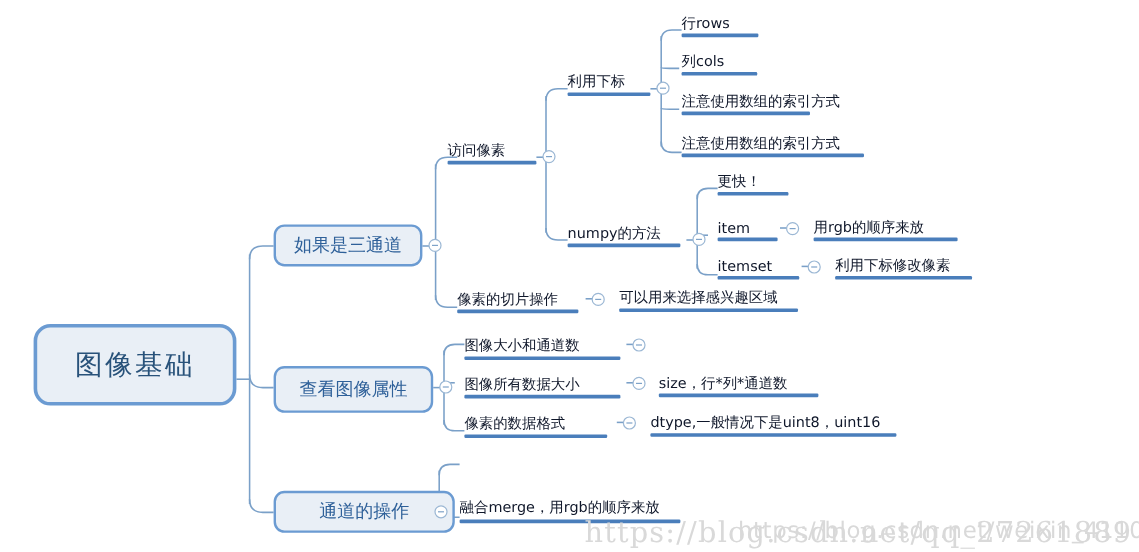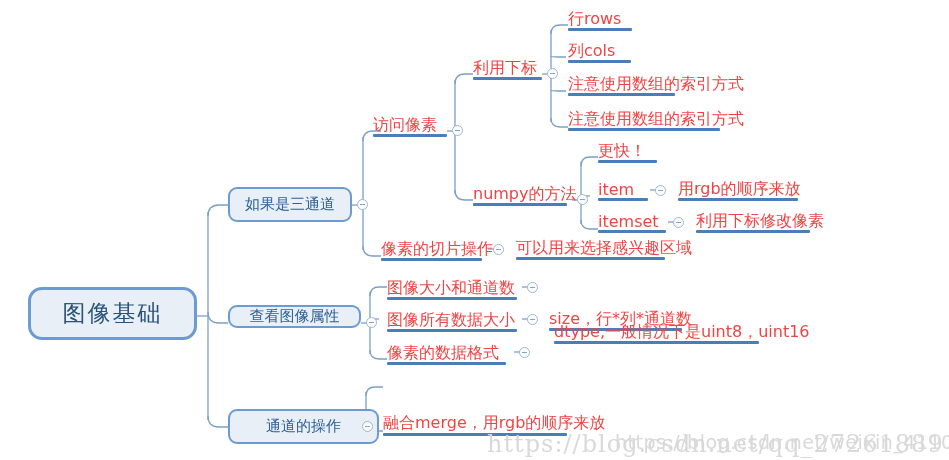--- a/index.html
+++ b/index.html
@@ -34,22 +34,22 @@
     color:#2e6099;
     font-size:15px;
     display:flex;align-items:center;justify-content:center;
     white-space:nowrap;
   }
 
   
   .topic{
     position:absolute;
     white-space:nowrap;
-    color:#ef4444;
-    font-size:16px;
+    color:#0f172a;
+    font-size:12px;
     line-height:16px;
   }
   .topic .ul{
     position:absolute;
     left:0;
     height:3px;
     background:#4a7ebb;
     border-radius:1px;
   }
 
@@ -145,28 +145,28 @@
 
       <path d="M514,352 L527,352"></path>
 
       <path d="M357,427 L366,427"></path>
       <path d="M366,392 L366,430"></path>
       <path d="M366,396 Q366,387 375,387 L383,387"></path>
       <path d="M366,426 Q366,431 375,431 L383,431"></path>
     </g>
   </svg>
 
-  <div class="root-node" style="left:28px;top:287px;width:169px;height:53px;align-items:center;">
+  <div class="root-node" style="left:28px;top:270px;width:169px;height:68px;align-items:center;">
     <span>图像基础</span>
   </div>
 
   <div class="branch-node" style="left:228px;top:187px;width:124px;height:35px;">
     <span>如果是三通道</span>
   </div>
-  <div class="branch-node" style="left:228px;top:305px;width:133px;height:23px;">
+  <div class="branch-node" style="left:228px;top:305px;width:133px;height:39px;">
     <span>查看图像属性</span>
   </div>
   <div class="branch-node" style="left:228px;top:409px;width:151px;height:35px;">
     <span>通道的操作</span>
   </div>
 
   <div class="toggle" style="left:357px;top:199px;"></div>
   <div class="toggle" style="left:366px;top:317px;"></div>
   <div class="toggle" style="left:362px;top:421px;"></div>
 
@@ -254,21 +254,21 @@
   <div class="topic" style="left:549px;top:311px;">
     <span>size，行*列*通道数</span>
     <i class="ul" style="top:17px;width:133px;"></i>
   </div>
 
   <div class="topic" style="left:387px;top:345px;">
     <span>像素的数据格式</span>
     <i class="ul" style="top:17px;width:119px;"></i>
   </div>
   <div class="toggle" style="left:519px;top:347px;"></div>
-  <div class="topic" style="left:542px;top:324px;margin-left:12px;">
+  <div class="topic" style="left:542px;top:344px;">
     <span>dtype,一般情况下是uint8，uint16</span>
     <i class="ul" style="top:17px;width:205px;"></i>
   </div>
 
   <div class="topic" style="left:383px;top:415px;">
     <span>融合merge，用rgb的顺序来放</span>
     <i class="ul" style="top:18px;width:184px;"></i>
   </div>
 
   <div class="wm wm-a" style="left:487px;top:430px;">https://blog.csdn.net/qq_27261889</div>

